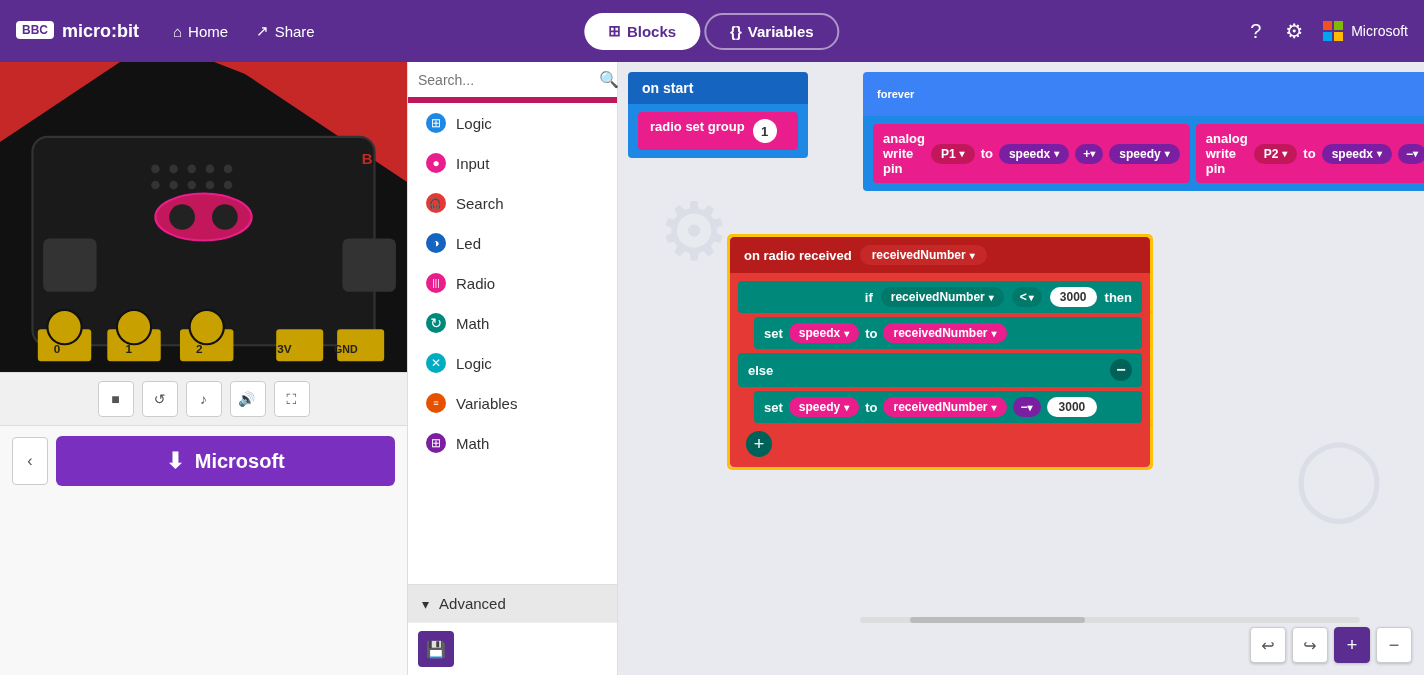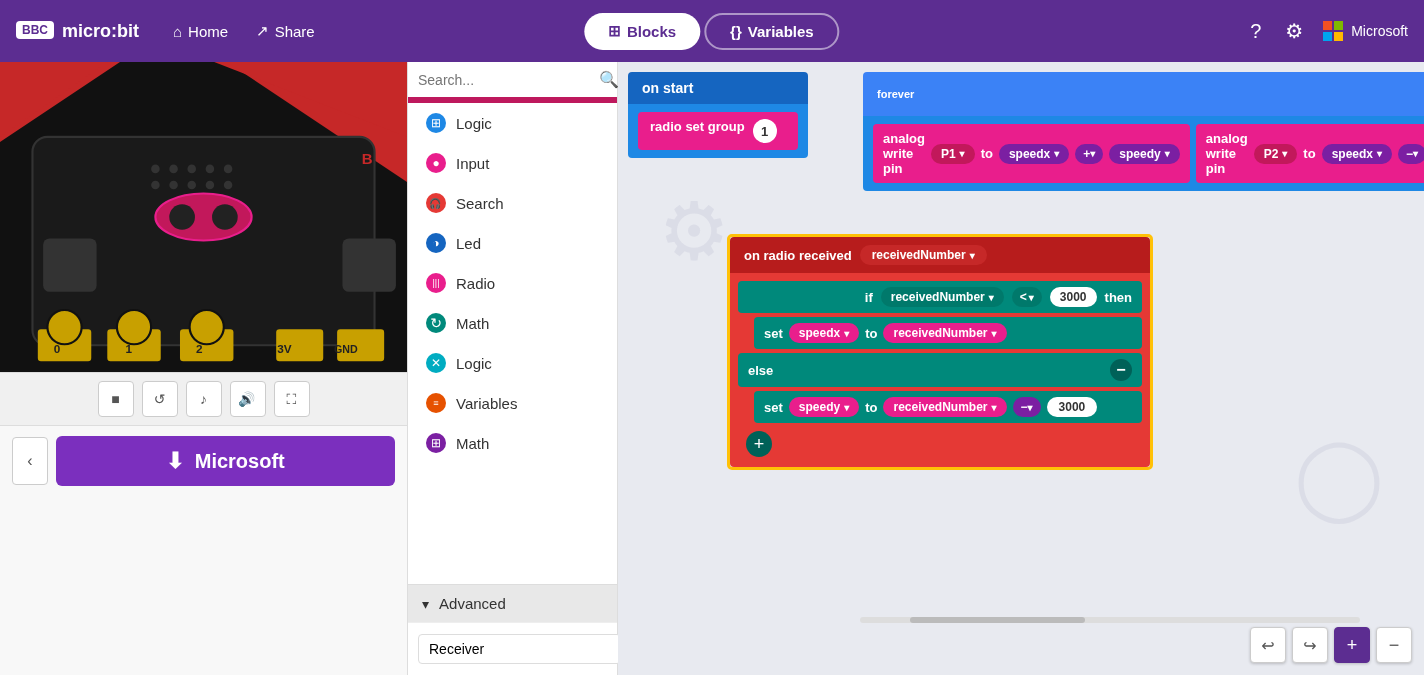--- a/index.html
+++ b/index.html
@@ -500,21 +500,20 @@
       <div class="category-item">
         <div class="cat-dot cat-math">⊞</div>
         <span>Math</span>
       </div>
     </div>
     <div class="advanced-item">
       <span style="font-size:14px;">▾</span>
       <span>Advanced</span>
     </div>
     <div class="project-name-bar">
-      <input type="text" class="project-name-input" value="Receiver" style="">
       <button class="save-btn">
         <span>💾</span>
       </button>
     </div>
   </div>
 
   <div class="workspace-panel">
     <div class="workspace-content">
 
       <div class="ghost-bg" style="left:5%;top:20%;">⚙</div>

